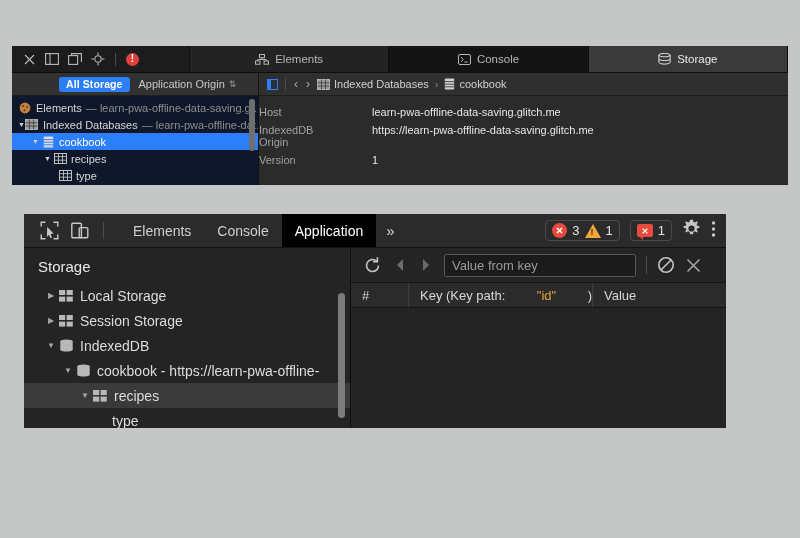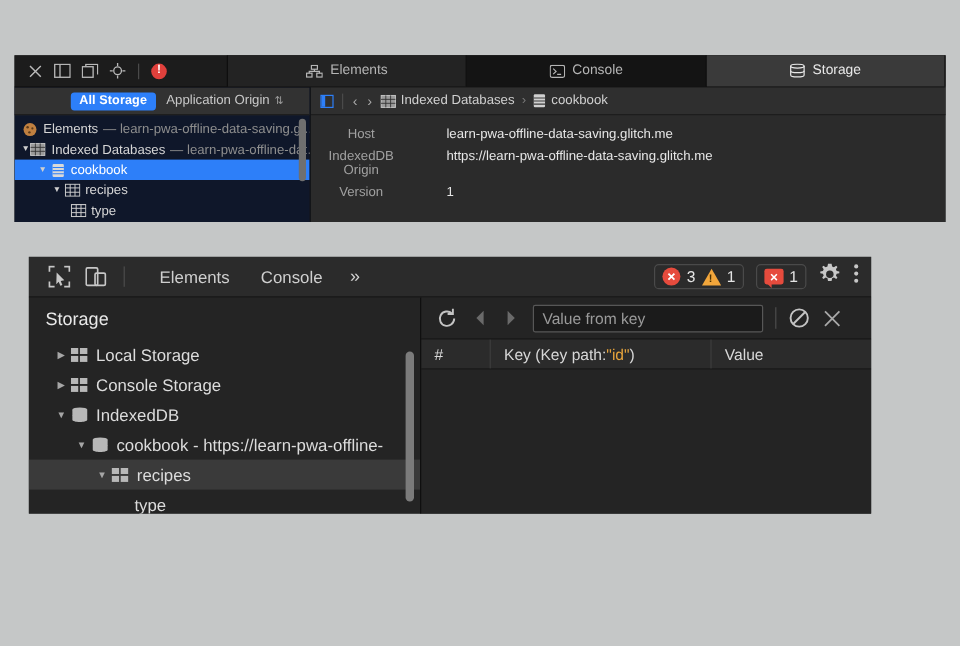--- a/index.html
+++ b/index.html
@@ -115,21 +115,21 @@
     border-bottom: 1px solid #1d1d1d;
     font-size: 11px; color: #d0d0d0;
   }
   .bc-sq { width: 11px; height: 11px; border: 1.5px solid #2d7ff9; box-sizing: border-box; position: relative; }
   .bc-sq::after { content:""; position:absolute; left:0; top:0; bottom:0; width:3px; background:#2d7ff9; }
   .bc-arrow { color: #a8a8a8; font-size: 12px; padding: 0 1px; }
   .bc-item { display: flex; align-items: center; gap: 4px; }
   .bc-slash { color: #7a7a7a; font-size: 11px; }
   .sd-rows { padding-top: 10px; font-size: 11px; }
   .sd-row { display: flex; margin-bottom: 6px; }
-  .sd-label { width: 84px; text-align: center; color: #a0a0a0; padding-right: 9px; }
+  .sd-label { width: 84px; text-align: left; color: #a0a0a0; padding-right: 9px; }
   .sd-val { color: #e6e6e6; margin-left: 20px; }
 
   
   .cdt {
     position: absolute;
     left: 24px; top: 214px;
     width: 702px; height: 214px;
     background: #242424;
     overflow: hidden;
   }
@@ -219,21 +219,21 @@
 
   .tbl-head {
     display: flex;
     height: 24px;
     background: #2b2b2b;
     border-bottom: 1px solid #141414;
     font-size: 13px; color: #d8d8d8;
   }
   .th { display: flex; align-items: center; padding-left: 11px; border-right: 1px solid #3d3d3d; box-sizing: border-box; }
   .th-num { width: 58px; }
-  .th-key { width: 184px; }
+  .th-key { width: 184px; justify-content: space-between; }
   .th-val { flex: 1; border-right: none; }
   .kp { color: #e5a33c; }
   .tbl-body { height: 120px; background: #242424; }
 </style>
 </head>
 <body>
 
 <div class="page">
 
   <div class="safari-panel">
@@ -434,20 +434,23 @@
         </span>
         <span class="tb-sep"></span>
       </div>
 
       <div class="cdt-tab">
         <span>Elements</span>
       </div>
       <div class="cdt-tab">
         <span>Console</span>
       </div>
+      <div class="cdt-tab active">
+        <span>Application</span>
+      </div>
       <div class="cdt-more">»</div>
 
       <div class="cdt-right">
         <div class="badge-grp">
           <span class="err-circle">
             <svg width="9" height="9" viewBox="0 0 9 9">
                 <path d="M2 2 L7 7 M7 2 L2 7" stroke="#fff" stroke-width="1.5" fill="none"></path>
               </svg>
           </span>
           <span class="num">3</span>
@@ -499,21 +502,21 @@
         <div class="ct-row cl1">
           <span class="ct-arrow">▶</span>
           <span class="ct-icon">
             <svg width="15" height="12" viewBox="0 0 15 12">
                 <rect x="0" y="0" width="6.2" height="5" fill="#b8b8b8"></rect>
                 <rect x="7.6" y="0" width="6.2" height="5" fill="#b8b8b8"></rect>
                 <rect x="0" y="6.6" width="6.2" height="5" fill="#b8b8b8"></rect>
                 <rect x="7.6" y="6.6" width="6.2" height="5" fill="#b8b8b8"></rect>
               </svg>
           </span>
-          <span>Console Storage</span>
+          <span>Session Storage</span>
         </div>
 
         <div class="ct-row cl1">
           <span class="ct-arrow">▼</span>
           <span class="ct-icon">
             <svg width="15" height="14" viewBox="0 0 15 14">
                 <ellipse cx="7.5" cy="2.4" rx="6.2" ry="1.9" fill="#b8b8b8"></ellipse>
                 <path d="M1.3 2.4 V6.6 c0 1.05 2.78 1.9 6.2 1.9 s6.2-0.85 6.2-1.9 V2.4" fill="#b8b8b8"></path>
                 <path d="M1.3 6.9 V10.7 c0 1.05 2.78 1.9 6.2 1.9 s6.2-0.85 6.2-1.9 V6.9" fill="#b8b8b8"></path>
               </svg>

